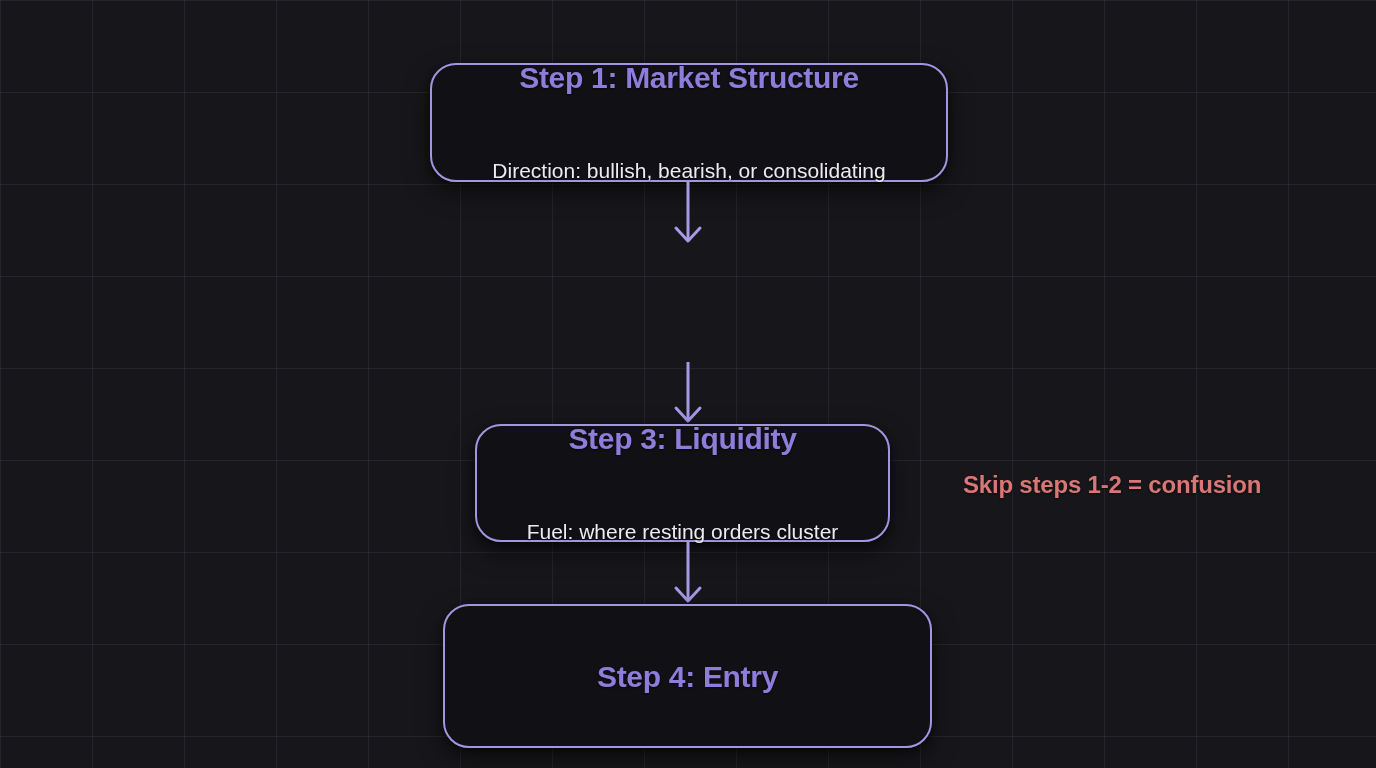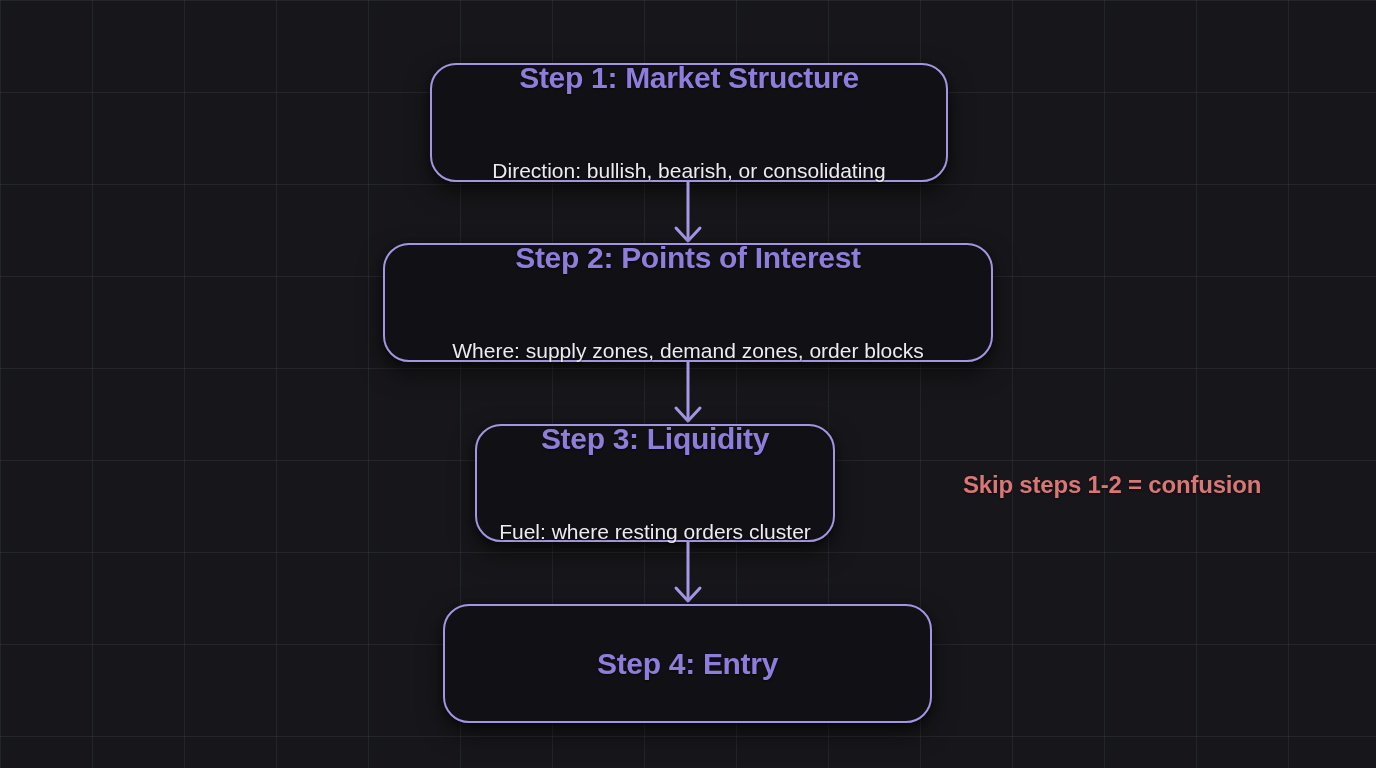--- a/index.html
+++ b/index.html
@@ -63,22 +63,22 @@
     font-size: 24px;
     font-weight: 600;
     letter-spacing: -0.2px;
     white-space: nowrap;
     text-shadow: 0 1px 2px rgba(0,0,0,0.5);
   }
 
   
   #box-1 { left: 430px; top:  63px; width: 518px; height: 119px; }
   #box-2 { left: 383px; top: 243px; width: 610px; height: 119px; }
-  #box-3 { left: 475px; top: 424px; width: 360px; height: 118px; }
-  #box-4 { left: 443px; top: 604px; width: 489px; height: 119px; text-align: center; }
+  #box-3 { left: 475px; top: 424px; width: 415px; height: 118px; }
+  #box-4 { left: 443px; top: 604px; width: 489px; height: 144px; text-align: center; }
 
   #arrow-1 { left: 673px; top: 182px; }
   #arrow-2 { left: 673px; top: 362px; }
   #arrow-3 { left: 673px; top: 542px; }
 
   #annotation-1 { left: 963px; top: 471px; }
 </style>
 </head>
 <body>
 
@@ -87,24 +87,20 @@
   <div class="step-box" id="box-1">
     <div class="step-title">Step 1: Market Structure</div>
     <div class="step-subtitle">Direction: bullish, bearish, or consolidating</div>
   </div>
 
   <svg class="arrow" id="arrow-1" viewBox="0 0 30 62">
     <line x1="15" y1="0" x2="15" y2="58" stroke="#a79ae6" stroke-width="3"></line>
     <polyline points="3,46 15,59 27,46" fill="none" stroke="#a79ae6" stroke-width="3" stroke-linecap="round" stroke-linejoin="round"></polyline>
   </svg>
 
-  <div class="step-box" id="box-2">
-    <div class="step-title">Step 2: Points of Interest</div>
-    <div class="step-subtitle">Where: supply zones, demand zones, order blocks</div>
-  </div>
 
   <svg class="arrow" id="arrow-2" viewBox="0 0 30 62">
     <line x1="15" y1="0" x2="15" y2="58" stroke="#a79ae6" stroke-width="3"></line>
     <polyline points="3,46 15,59 27,46" fill="none" stroke="#a79ae6" stroke-width="3" stroke-linecap="round" stroke-linejoin="round"></polyline>
   </svg>
 
   <div class="step-box" id="box-3">
     <div class="step-title">Step 3: Liquidity</div>
     <div class="step-subtitle">Fuel: where resting orders cluster</div>
   </div>

